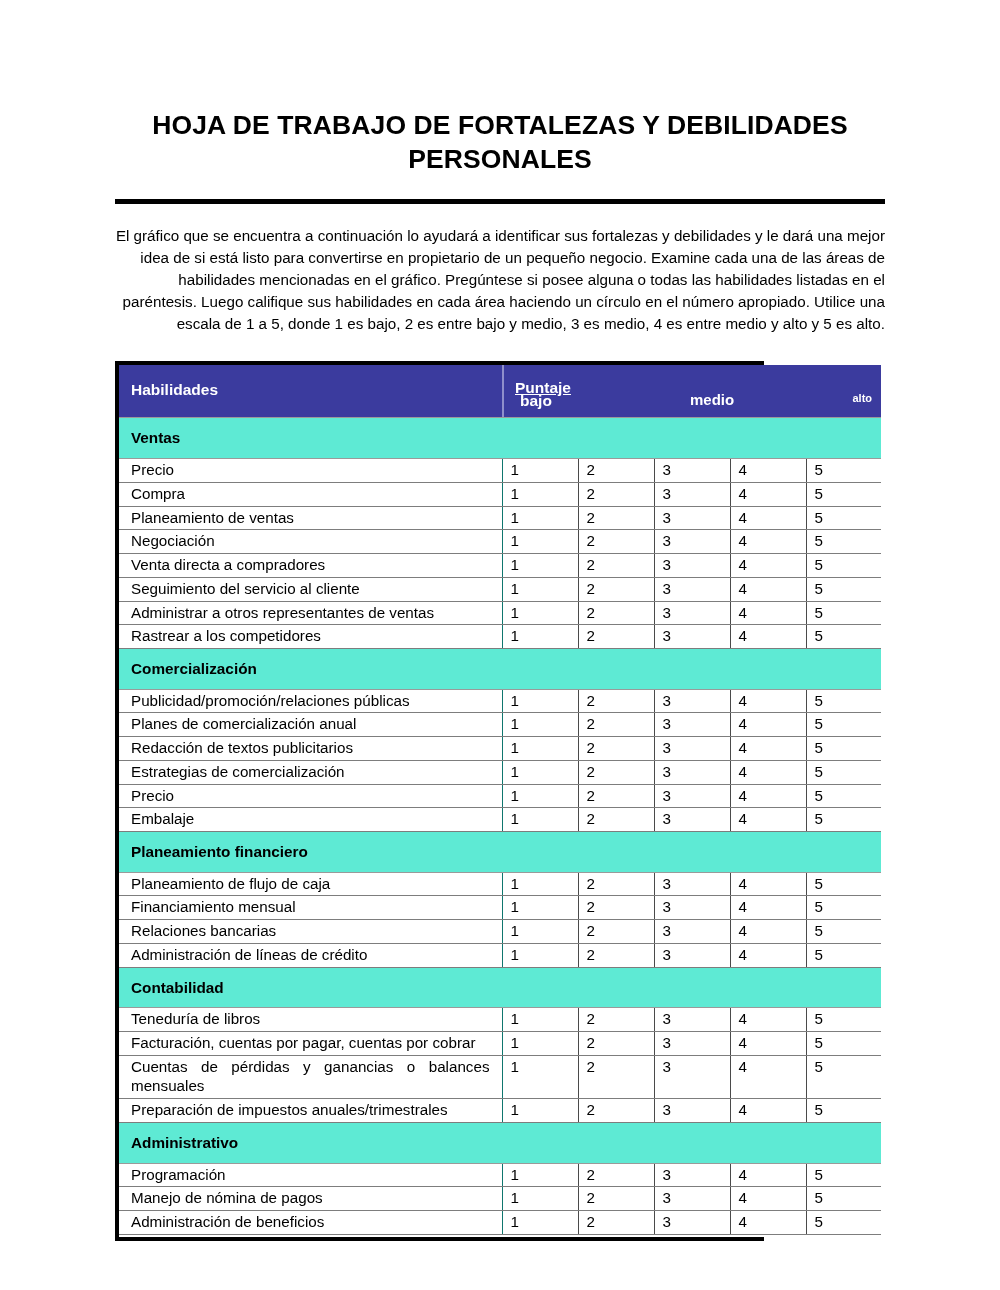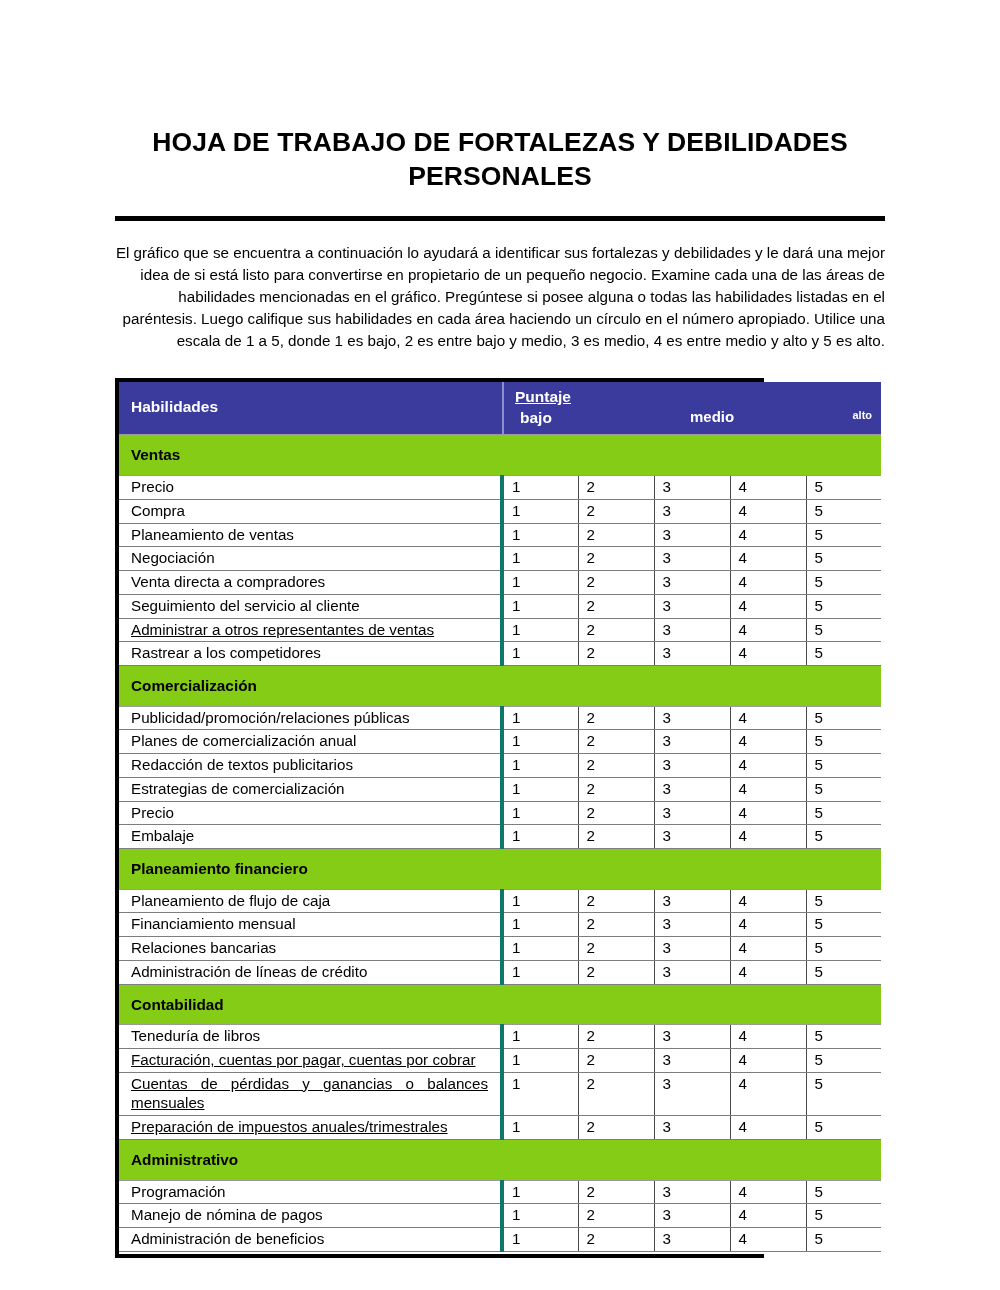--- a/index.html
+++ b/index.html
@@ -22,21 +22,21 @@
   }
   .content {
     position: absolute;
     left: 115px;
     top: 0;
     width: 770px;
   }
 
   
   .doc-title {
-    margin: 17px;
+    margin: 0;
     padding-top: 108px;
     font-size: 26.5px;
     font-weight: bold;
     line-height: 1.30;
     text-align: center;
     letter-spacing: 0.1px;
   }
   .title-rule {
     margin-top: 22px;
     height: 5px;
@@ -85,21 +85,21 @@
     line-height: 1.1;
   }
   .hdr-score {
     position: relative;
     height: 52px;
     border-left: 2px solid #8f8fcb;
   }
   .hdr-puntaje {
     position: absolute;
     left: 11px;
-    top: 6px;
+    top: 14px;
     font-size: 15.5px;
     font-weight: bold;
     text-decoration: underline;
     line-height: 1.1;
   }
   .hdr-bajo {
     position: absolute;
     left: 16px;
     top: 27px;
     font-size: 15.5px;
@@ -118,21 +118,21 @@
     position: absolute;
     right: 9px;
     top: 27px;
     font-size: 11px;
     font-weight: bold;
     line-height: 1.1;
   }
 
   
   tr.section td {
-    background: #84cc16;
+    background: #5eead4;
     font-size: 15.3px;
     font-weight: bold;
     padding: 11px 0 11px 12px;
     border-top: 1px solid #9a9a9a;
     border-bottom: 1px solid #9a9a9a;
     line-height: 1.15;
   }
 
   
   tr.item td {
@@ -140,27 +140,26 @@
     border-bottom: 1px solid #7d7d7d;
     font-size: 15.2px;
     line-height: 1.30;
     vertical-align: top;
     padding: 1px 0 2px 0;
     background: #ffffff;
   }
   tr.item td.skill {
     padding-left: 12px;
     padding-right: 10px;
-    border-right: 4px solid #0f766e;
+    border-right: 1px solid #0f766e;
   }
   tr.item td.skill.justify {
     text-align: justify;
     text-justify: inter-word;
     padding-right: 12px;
-    text-decoration: underline;
   }
   tr.item td.num {
     padding-left: 8px;
     border-right: 1px solid #4a4a4a;
   }
   tr.item td.num.last {
     border-right: none;
   }
 
   

